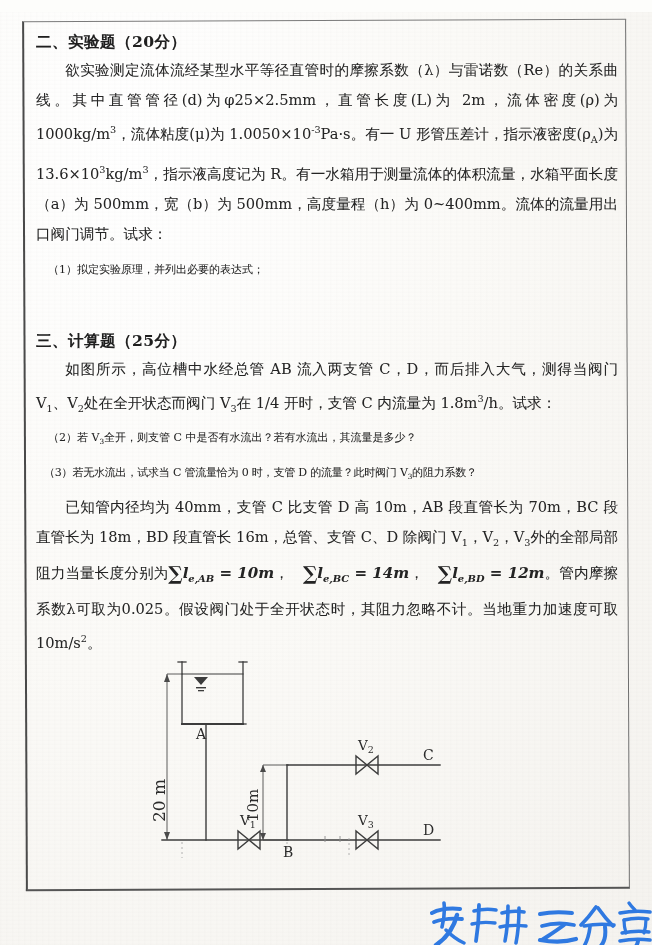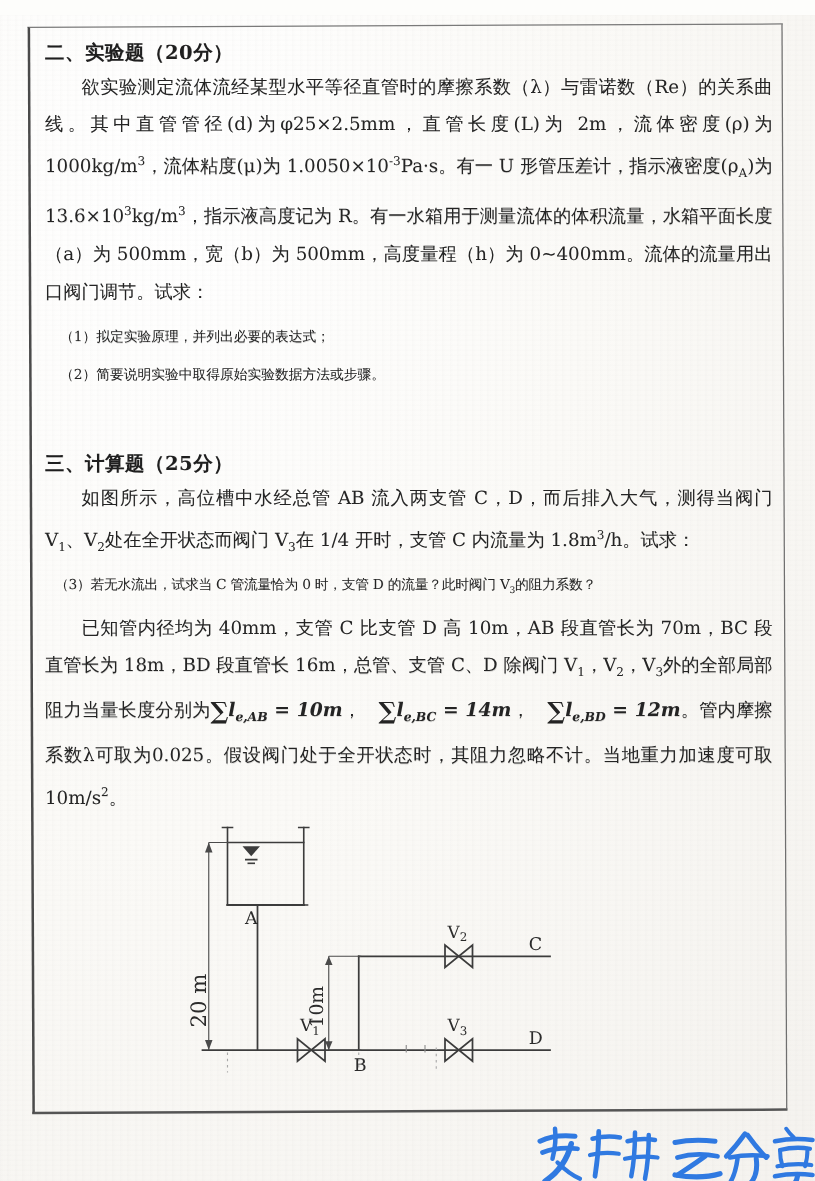--- a/index.html
+++ b/index.html
@@ -167,29 +167,29 @@
   <div id="frame"></div>
 
   <div id="content">
 
     <div class="sec-title">二、实验题（20分）</div>
 
     <div class="para indent"><span>欲实验测定流体流经某型水平等径直管时的摩擦系数（λ）与雷诺数（Re）的关系曲线。其中直管管径(d)为φ25×2.5mm，直管长度(L)为 2m，流体密度(ρ)为 1000kg/m</span><sup>3</sup><span>，流体粘度(μ)为 1.0050×10</span><sup>-3</sup><span>Pa·s。有一 U 形管压差计，指示液密度(ρ</span><sub>A</sub><span>)为 13.6×10</span><sup>3</sup><span>kg/m</span><sup>3</sup><span>，指示液高度记为 R。有一水箱用于测量流体的体积流量，水箱平面长度（a）为 500mm，宽（b）为 500mm，高度量程（h）为 0~400mm。流体的流量用出口阀门调节。试求：</span></div>
 
     <div class="spacer-sm"></div>
     <div class="item">（1）拟定实验原理，并列出必要的表达式；</div>
-    <div class="item">（2）简要说明实验中取得原始实验数据方法或步骤。</div>
 
     <div class="spacer-lg"></div>
 
     <div class="sec-title">三、计算题（25分）</div>
 
     <div class="para indent"><span>如图所示，高位槽中水经总管 AB 流入两支管 C，D，而后排入大气，测得当阀门 V</span><sub>1</sub><span>、V</span><sub>2</sub><span>处在全开状态而阀门 V</span><sub>3</sub><span>在 1/4 开时，支管 C 内流量为 1.8m</span><sup>3</sup><span>/h。试求：</span></div>
 
 
+    <div class="item"><span>（2）若 V</span><sub>3</sub><span>全开，则支管 C 中是否有水流出？若有水流出，其流量是多少？</span></div>
 
     <div class="item tight"><span>（3）若无水流出，试求当 C 管流量恰为 0 时，支管 D 的流量？此时阀门 V</span><sub>3</sub><span>的阻力系数？</span></div>
 
     <div class="para indent"><span>已知管内径均为 40mm，支管 C 比支管 D 高 10m，AB 段直管长为 70m，BC 段直管长为 18m，BD 段直管长 16m，总管、支管 C、D 除阀门 V</span><sub>1</sub><span>，V</span><sub>2</sub><span>，V</span><sub>3</sub><span>外的全部局部阻力当量长度分别为</span><span class="mathit"><span class="sigma">∑</span><span>l</span><sub>e,AB</sub> <span>= 10m</span></span><span>，</span><span class="gap"></span><span class="mathit"><span class="sigma">∑</span><span>l</span><sub>e,BC</sub> <span>= 14m</span></span><span>，</span><span class="gap"></span><span class="mathit"><span class="sigma">∑</span><span>l</span><sub>e,BD</sub> <span>= 12m</span></span><span>。管内摩擦系数λ可取为</span><span>0.025。假设阀门处于全开状态时，其阻力忽略不计。当地重力加速度可取 10m/s</span><sup>2</sup><span>。</span></div>
 
   </div>
 
   <div id="diagram">
     <svg width="400" height="215" viewBox="0 0 400 215" xmlns="http://www.w3.org/2000/svg">
       <g stroke="#3c3c3c" fill="none" stroke-width="1.3" stroke-linecap="square">

